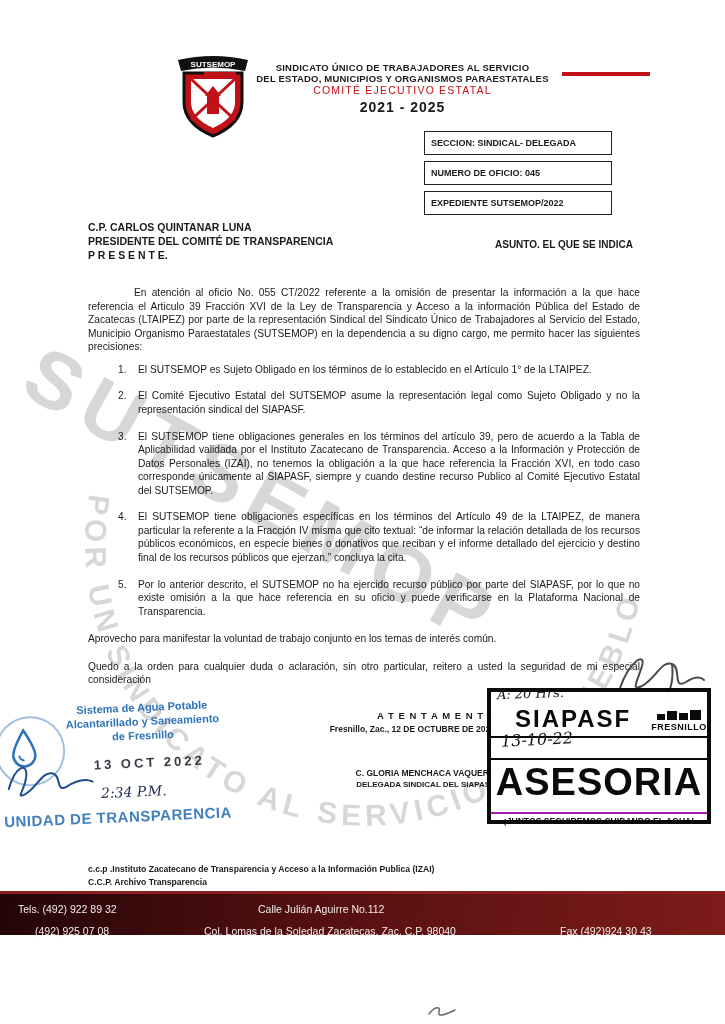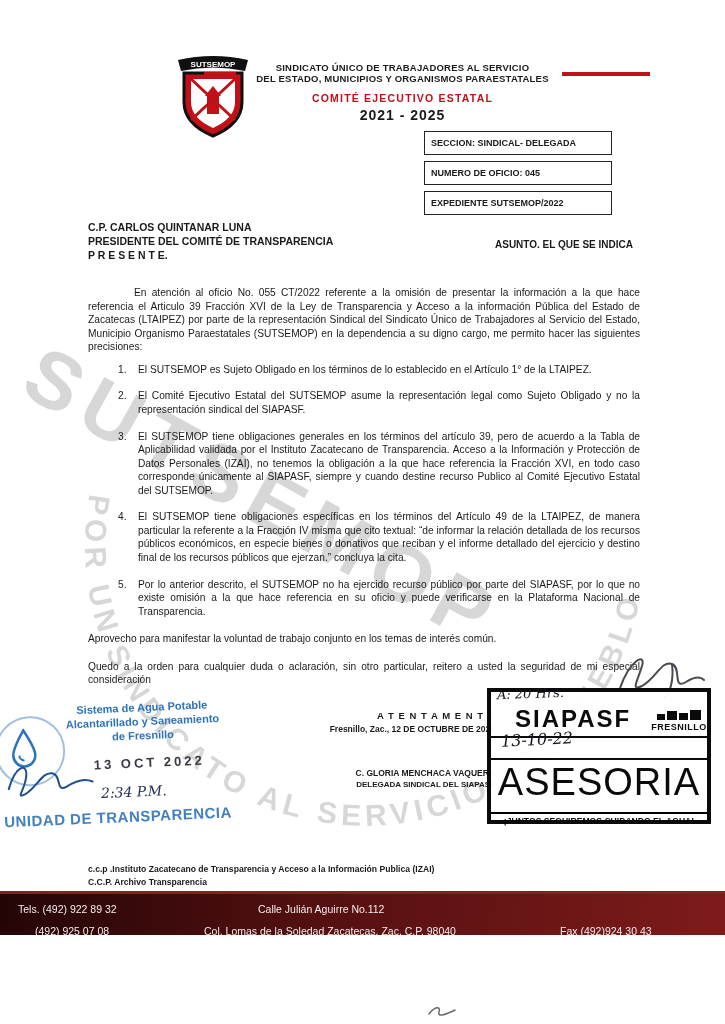--- a/index.html
+++ b/index.html
@@ -8,21 +8,21 @@
   .layer{position:absolute;z-index:1;}
 
   
   .watermark{position:absolute;left:0;top:0;z-index:0;pointer-events:none;}
 
   
   .logo{position:absolute;left:172px;top:52px;width:82px;height:88px;}
   .header-text{position:absolute;left:230px;top:62px;width:345px;text-align:center;}
   .header-text .l1{font-size:9.5px;font-weight:bold;letter-spacing:.2px;}
   .header-text .l2{font-size:9.5px;font-weight:bold;letter-spacing:.2px;}
-  .header-text .committee{font-size:10.5px;font-weight:bold;color:#c01018;letter-spacing:1.2px;margin-top:8px;}
+  .header-text .committee{font-size:10.5px;font-weight:normal;color:#c01018;letter-spacing:1.2px;margin-top:0;}
   .header-text .term{font-size:14px;font-weight:bold;letter-spacing:1px;margin-top:3px;}
   .redbar{position:absolute;height:4px;background:#c01018;}
   .redbar.left{left:204px;top:72px;width:32px;}
   .redbar.right{left:562px;top:72px;width:88px;}
 
   
   .refboxes{position:absolute;left:424px;top:131px;width:188px;}
   .refbox{border:1.3px solid #222;height:22px;line-height:22px;padding-left:6px;
           font-size:9px;font-weight:bold;margin-bottom:6px;background:rgba(255,255,255,.6);}
 
@@ -56,22 +56,22 @@
   .sig-scribble-blue{position:absolute;left:0px;top:52px;}
 
   
   .stamp-black{position:absolute;left:487px;top:688px;width:224px;height:136px;border:4px solid #0a0a0a;
                background:rgba(255,255,255,.96);box-sizing:border-box;color:#0a0a0a;}
   .stamp-black .row1{display:flex;align-items:center;gap:20px;padding:10px 4px 0 4px;height:34px;border-bottom:2px solid #0a0a0a;}
   .stamp-black .siapasf{font-size:24px;font-weight:900;letter-spacing:2px;line-height:1;}
   .stamp-black .fres{margin-left:auto;text-align:center;line-height:1;}
   .stamp-black .fres .word{font-size:9px;font-weight:bold;letter-spacing:.5px;}
   .stamp-black .midrow{height:20px;border-bottom:2px solid #0a0a0a;}
-  .stamp-black .asesoria{font-size:38px;font-weight:400;letter-spacing:1px;text-align:center;line-height:44px;height:52px;}
-  .stamp-black .slogan{font-size:8.6px;font-weight:bold;text-align:center;border-top:2px solid #000000;padding-top:2px;}
+  .stamp-black .asesoria{font-size:38px;font-weight:700;letter-spacing:1px;text-align:center;line-height:44px;height:52px;}
+  .stamp-black .slogan{font-size:8.6px;font-weight:bold;text-align:center;border-top:2px solid #a21caf;padding-top:2px;}
   .hand{font-family:"DejaVu Serif",serif;font-style:italic;color:#15161c;}
   .hw-hrs{position:absolute;left:6px;top:-6px;font-size:13px;transform:rotate(-2deg);}
   .hw-date{position:absolute;left:10px;top:38px;font-size:16px;transform:rotate(-3deg);}
   .sig-scribble-dark{position:absolute;left:612px;top:646px;}
 
   
   .ccp{position:absolute;left:88px;top:863px;font-size:8.6px;font-weight:bold;line-height:1.55;}
   .footer{position:absolute;left:0;top:891px;width:725px;height:44px;
           background:linear-gradient(95deg,#240506 0%,#551011 45%,#7e1b1a 100%);
           border-top:3px solid #8a1f20;box-sizing:border-box;color:#f3eceb;font-size:10.5px;}

